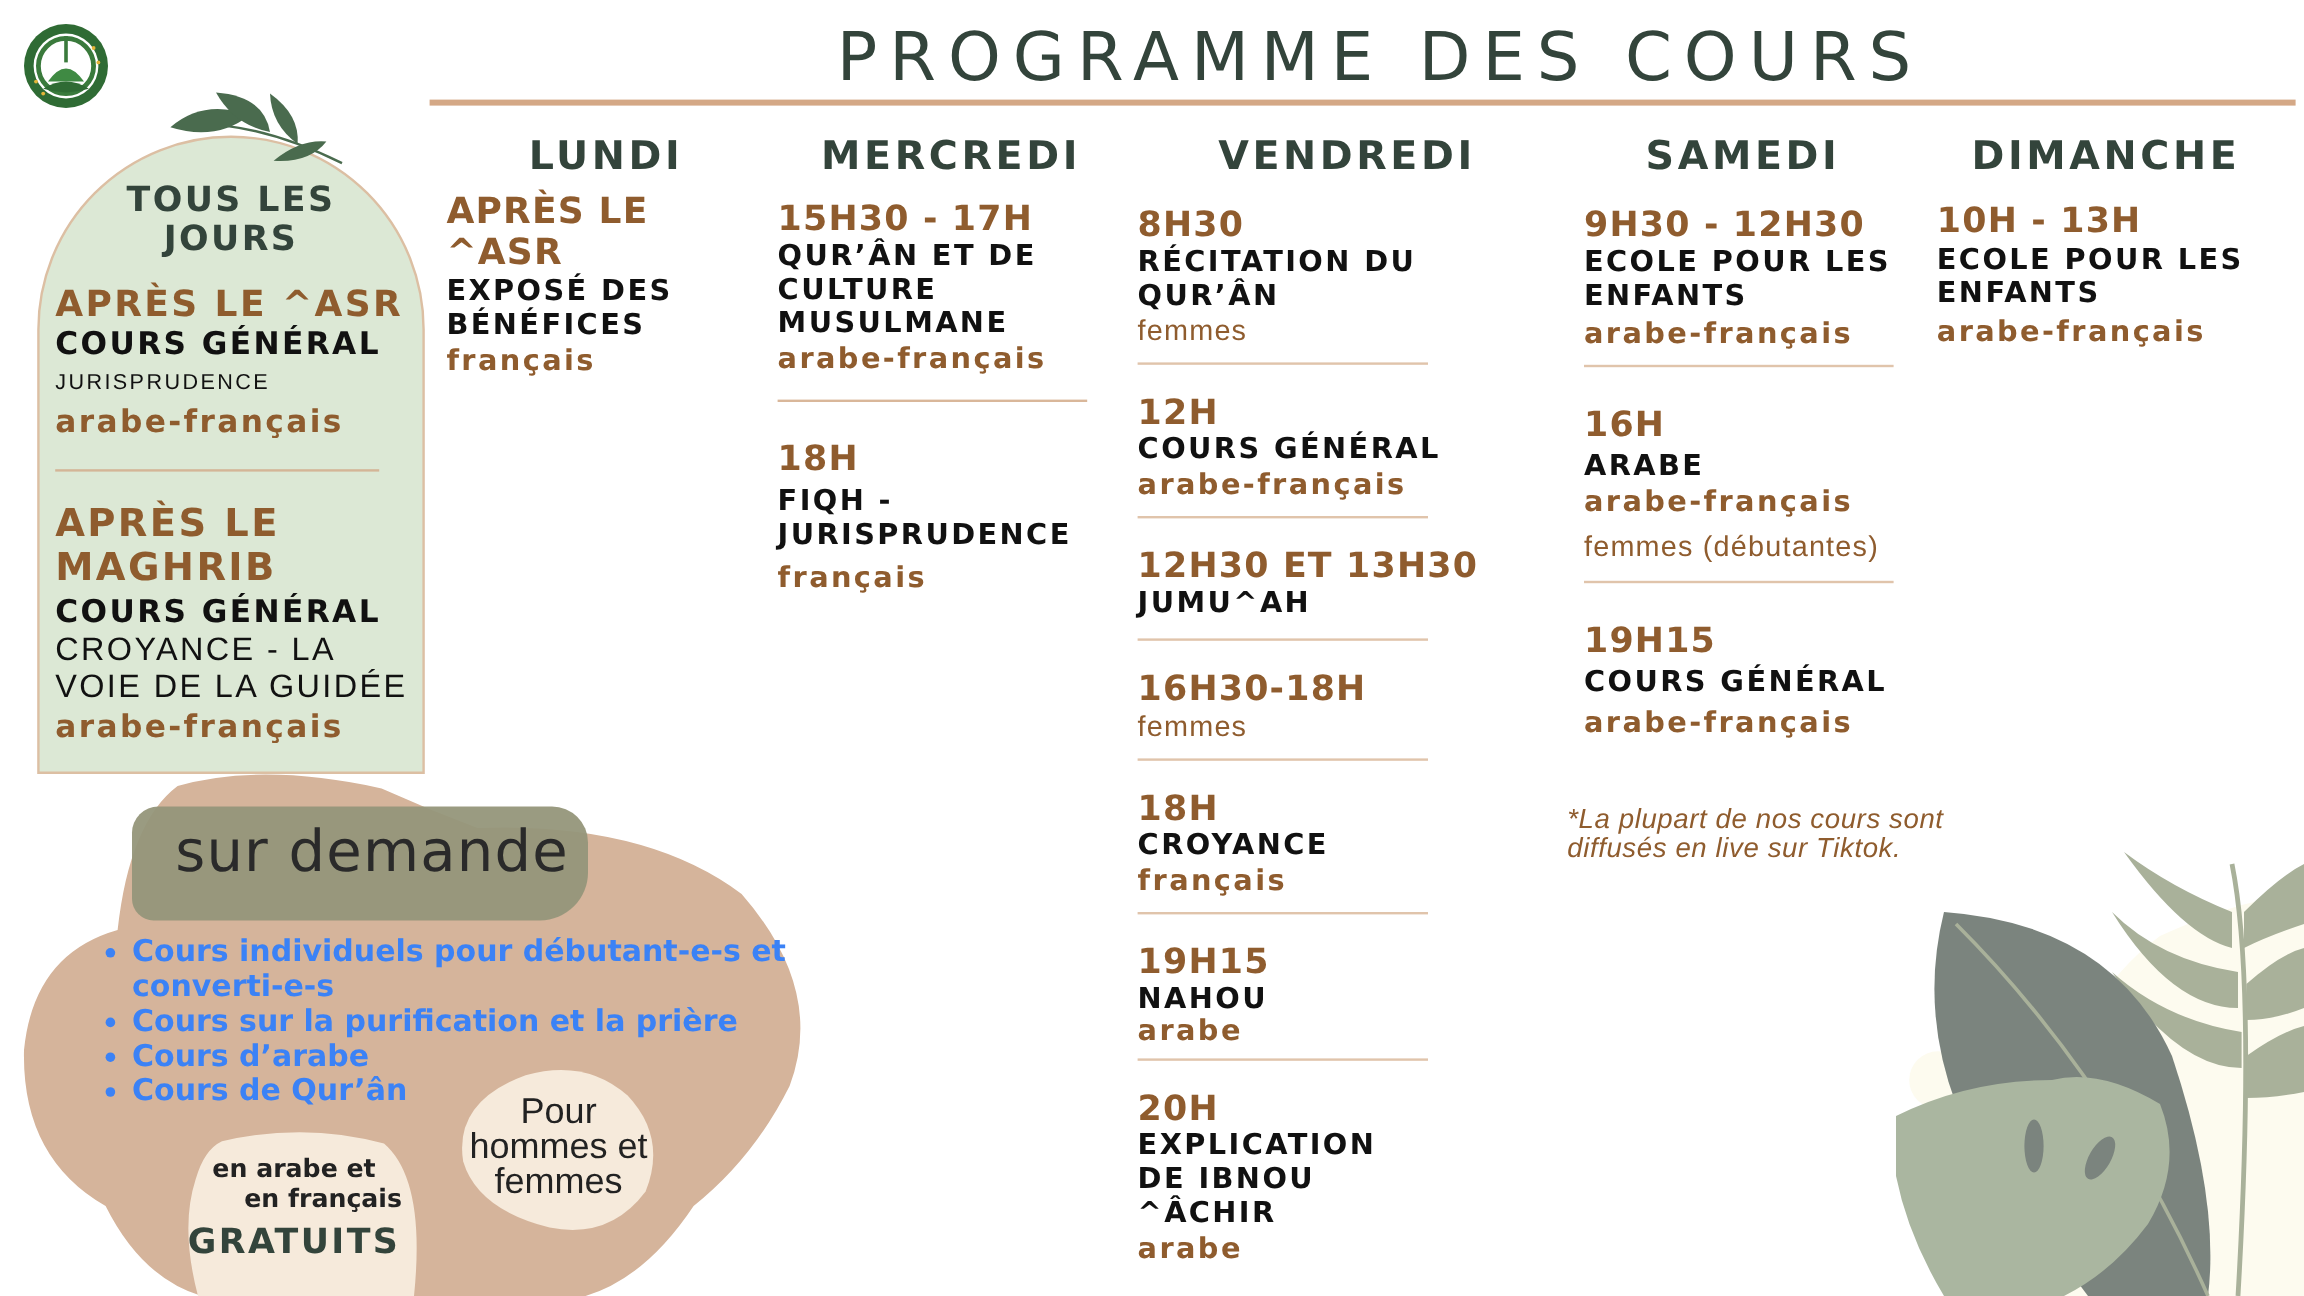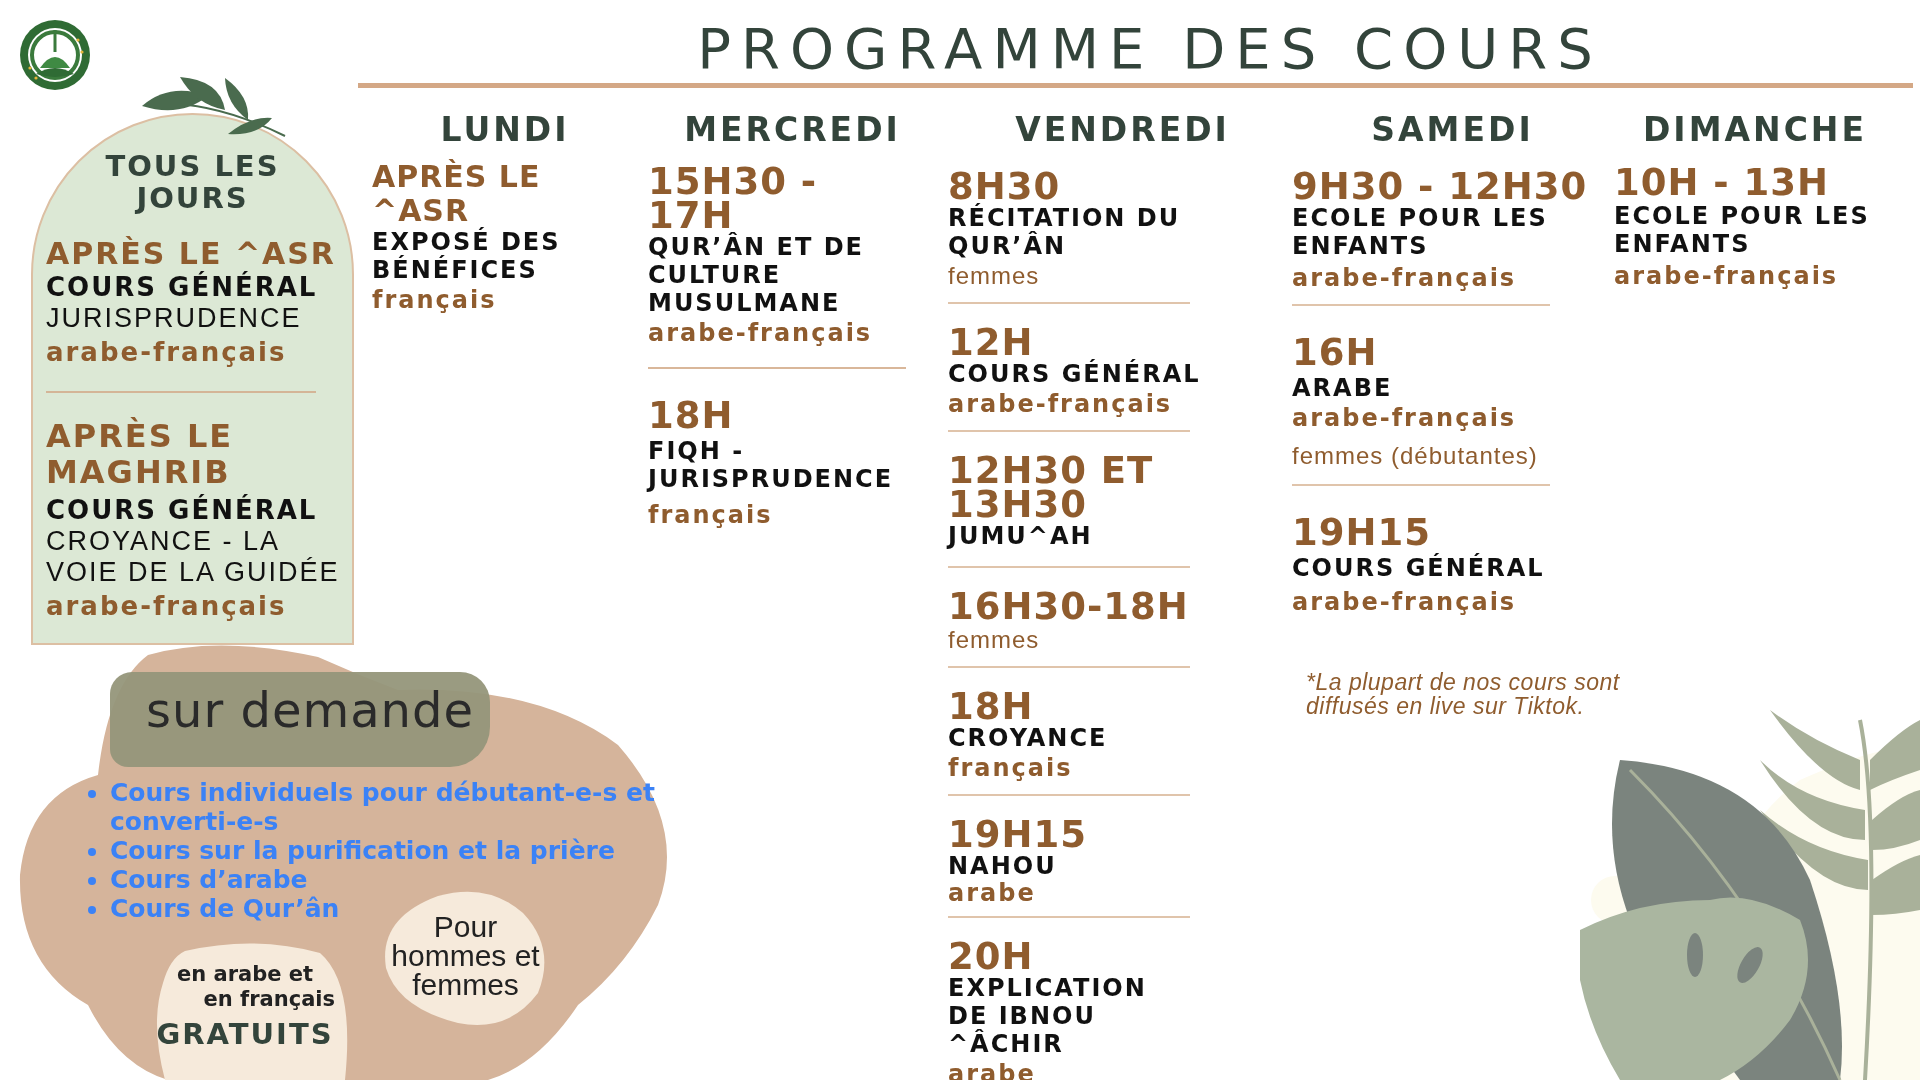--- a/index.html
+++ b/index.html
@@ -1,18 +1,18 @@
 <!DOCTYPE html>
 <html><head>
 <meta charset="utf-8">
 <style>
   html, body { margin:0; padding:0; }
   body { width:1920px; height:1080px; position:relative; overflow:hidden; background:#ffffff; font-family:"Liberation Sans", sans-serif; }
   .abs { position:absolute; }
-  .t-time { font-family:"DejaVu Sans", sans-serif; font-weight:bold; font-size:37px; letter-spacing:1px; color:#8f5c2e; line-height:34px; }
+  .t-time { font-family:"DejaVu Sans", sans-serif; font-weight:bold; font-size:29px; letter-spacing:1px; color:#8f5c2e; line-height:34px; }
   .t-title { font-family:"DejaVu Sans", sans-serif; font-weight:bold; font-size:24px; letter-spacing:2px; color:#111; line-height:28px; }
   .t-lang { font-family:"DejaVu Sans", sans-serif; font-weight:bold; font-size:24px; letter-spacing:2px; color:#8f5c2e; line-height:32px; }
   .t-note { font-family:"Liberation Sans", sans-serif; font-size:24px; letter-spacing:1px; color:#8f5c2e; line-height:32px; }
   .t-note.it { font-style:italic; }
   .sep { height:2px; background:#e0c4ab; margin:10px 0 22px 0; }
   .day { font-family:"DejaVu Sans", sans-serif; font-weight:bold; font-size:33px; letter-spacing:3px; color:#33443b; text-align:center; }
   .col { position:absolute; }
   .entry { margin-bottom:0; }
 </style>
 </head>
@@ -45,21 +45,21 @@
     <path d="M40 3 Q80 6 85 36 Q55 30 40 3Z" fill="#4a6b4e"></path>
     <path d="M85 4 Q110 22 108 46 Q86 30 85 4Z" fill="#4a6b4e"></path>
     <path d="M88 60 Q110 42 132 44 Q118 62 88 60Z" fill="#4a6b4e"></path>
   </svg>
 </div>
 <div class="abs" style="left:95px;top:150px;width:195px;text-align:center;font-family:'DejaVu Sans',sans-serif;font-weight:bold;font-size:29px;letter-spacing:2px;line-height:32px;color:#33443b;">TOUS LES JOURS</div>
 
 <div class="abs" style="left:46px;top:236px;width:300px;">
   <div style="font-family:'DejaVu Sans',sans-serif;font-weight:bold;font-size:30px;letter-spacing:2px;color:#8f5c2e;line-height:36px;">APRÈS LE ^ASR</div>
   <div style="font-family:'DejaVu Sans',sans-serif;font-weight:bold;font-size:26px;letter-spacing:2px;color:#111;line-height:30px;">COURS GÉNÉRAL</div>
-  <div style="font-size:27px;letter-spacing:2px;color:#111;line-height:32px;">JURISPRUDENCE</div>
+  <div style="font-size:18px;letter-spacing:2px;color:#111;line-height:32px;">JURISPRUDENCE</div>
   <div style="font-family:'DejaVu Sans',sans-serif;font-weight:bold;font-size:26px;letter-spacing:2px;color:#8f5c2e;line-height:36px;">arabe-français</div>
 </div>
 <div class="abs" style="left:46px;top:391px;width:270px;height:2px;background:#d4b597;"></div>
 <div class="abs" style="left:46px;top:418px;width:300px;">
   <div style="font-family:'DejaVu Sans',sans-serif;font-weight:bold;font-size:32px;letter-spacing:2px;color:#8f5c2e;line-height:36px;width:200px;">APRÈS LE MAGHRIB</div>
   <div style="font-family:'DejaVu Sans',sans-serif;font-weight:bold;font-size:26px;letter-spacing:2px;color:#111;line-height:32px;margin-top:4px;">COURS GÉNÉRAL</div>
   <div style="font-size:27px;letter-spacing:2px;color:#111;line-height:31px;width:300px;">CROYANCE - LA VOIE DE LA GUIDÉE</div>
   <div style="font-family:'DejaVu Sans',sans-serif;font-weight:bold;font-size:26px;letter-spacing:2px;color:#8f5c2e;line-height:36px;">arabe-français</div>
 </div>
 
@@ -120,21 +120,21 @@
     <div class="t-lang" style="line-height:26px;">arabe</div>
   </div>
   <div class="sep" style="width:242px;"></div>
   <div class="entry">
     <div class="t-time">20H</div>
     <div class="t-title" style="width:240px;">EXPLICATION DE IBNOU ^ÂCHIR</div>
     <div class="t-lang">arabe</div>
   </div>
 </div>
 
-<div class="col" style="left:1292px;top:170px;width:300px;">
+<div class="col" style="left:1320px;top:170px;width:300px;">
   <div class="entry">
     <div class="t-time">9H30 - 12H30</div>
     <div class="t-title" style="width:260px;">ECOLE POUR LES ENFANTS</div>
     <div class="t-lang" style="line-height:36px;">arabe-français</div>
   </div>
   <div class="sep" style="width:258px;margin:8px 0 30px 0;"></div>
   <div class="entry">
     <div class="t-time">16H</div>
     <div class="t-title" style="margin-top:4px;">ARABE</div>
     <div class="t-lang">arabe-français</div>

